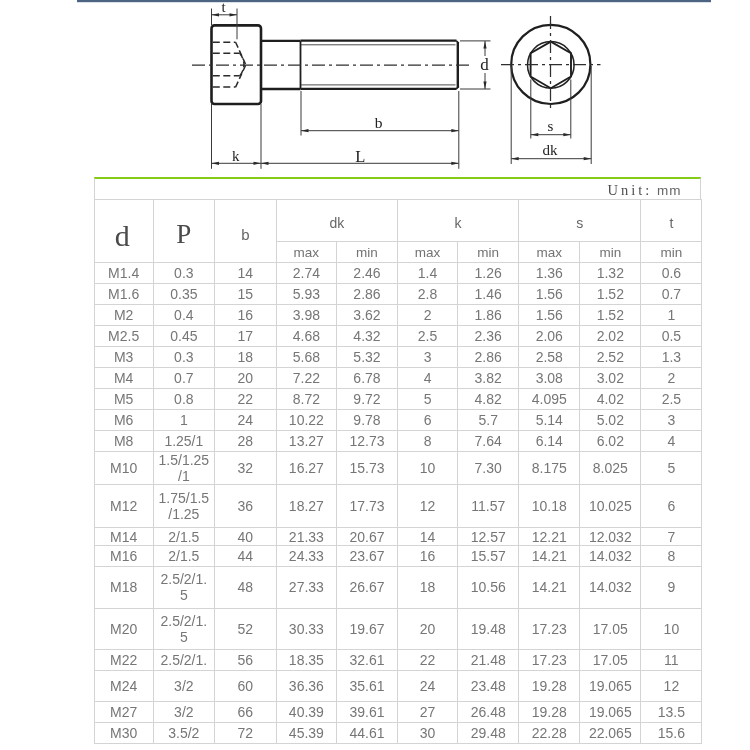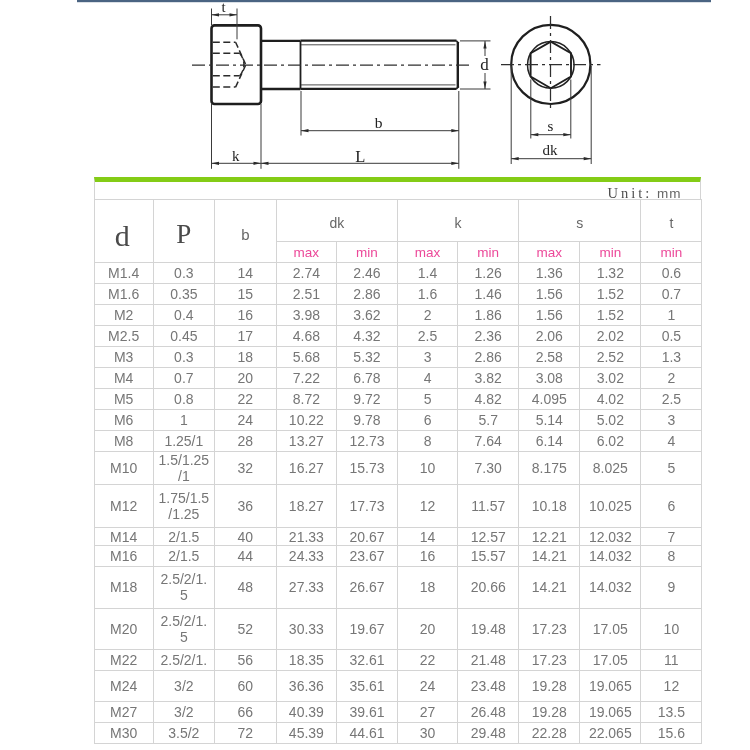--- a/index.html
+++ b/index.html
@@ -1,30 +1,30 @@
 <!DOCTYPE html>
 <html><head>
 <meta charset="utf-8">
 <style>
   html,body{margin:0;padding:0;background:#ffffff;}
   #page{position:relative;width:750px;height:750px;background:#ffffff;overflow:hidden;
         font-family:"Liberation Sans",sans-serif;}
   #draw{position:absolute;left:0;top:0;}
   #unitband{position:absolute;left:93.5px;top:177px;width:607px;height:21.5px;
-      border-top:5px solid #84cc16;border-left:1px solid #d4d4d4;border-right:1px solid #d4d4d4;
+      border-top:2px solid #84cc16;border-left:1px solid #d4d4d4;border-right:1px solid #d4d4d4;
       box-sizing:border-box;text-align:right;padding-top:2px;}
   .unitserif{font-family:"Liberation Serif",serif;font-size:14.5px;color:#4d4d4d;letter-spacing:3px;}
   .unitmm{font-family:"Liberation Sans",sans-serif;font-size:13.5px;color:#666;letter-spacing:1px;}
   #spec{position:absolute;left:93.5px;top:198.5px;border-collapse:collapse;table-layout:fixed;}
   #spec td{border:1px solid #d4d4d4;padding:0;text-align:center;vertical-align:middle;
       font-size:14px;color:#767676;line-height:16px;overflow:hidden;}
   #spec td.hd{font-family:"Liberation Serif",serif;font-size:30px;color:#4a4a4a;vertical-align:top;line-height:1;padding-top:21px;padding-right:3px;}
   #spec td.hP{font-family:"Liberation Serif",serif;font-size:27px;color:#4a4a4a;vertical-align:top;line-height:1;padding-top:21px;}
   #spec td.hs{font-size:14px;color:#666;padding-top:5px;}
-  #spec td.mm{font-size:13.5px;color:#ec4899;padding-top:3px;margin-left:10px;}
+  #spec td.mm{font-size:13.5px;color:#737373;padding-top:3px;margin-left:10px;}
 </style>
 </head>
 <body>
 <div id="page">
 
 <svg id="draw" width="750" height="177" viewBox="0 0 750 177">
 
   <g>
         <rect x="77" y="0" width="634" height="2.2" fill="#4a6482"></rect>
       </g>
@@ -207,23 +207,23 @@
           <td>1.26</td>
           <td>1.36</td>
           <td>1.32</td>
           <td>0.6</td>
         </tr>
 
 <tr style="height:21px">
           <td>M1.6</td>
           <td>0.35</td>
           <td>15</td>
-          <td>2.51</td>
+          <td>5.93</td>
           <td>2.86</td>
-          <td>1.6</td>
+          <td>2.8</td>
           <td>1.46</td>
           <td>1.56</td>
           <td>1.52</td>
           <td>0.7</td>
         </tr>
 
 <tr style="height:21px">
           <td>M2</td>
           <td>0.4</td>
           <td>16</td>
@@ -366,21 +366,21 @@
           <td>8</td>
         </tr>
 
 <tr style="height:41.5px">
           <td>M18</td>
           <td>2.5/2/1.<br>5</td>
           <td>48</td>
           <td>27.33</td>
           <td>26.67</td>
           <td>18</td>
-          <td>20.66</td>
+          <td>10.56</td>
           <td>14.21</td>
           <td>14.032</td>
           <td>9</td>
         </tr>
 
 <tr style="height:41px">
           <td>M20</td>
           <td>2.5/2/1.<br>5</td>
           <td>52</td>
           <td>30.33</td>

